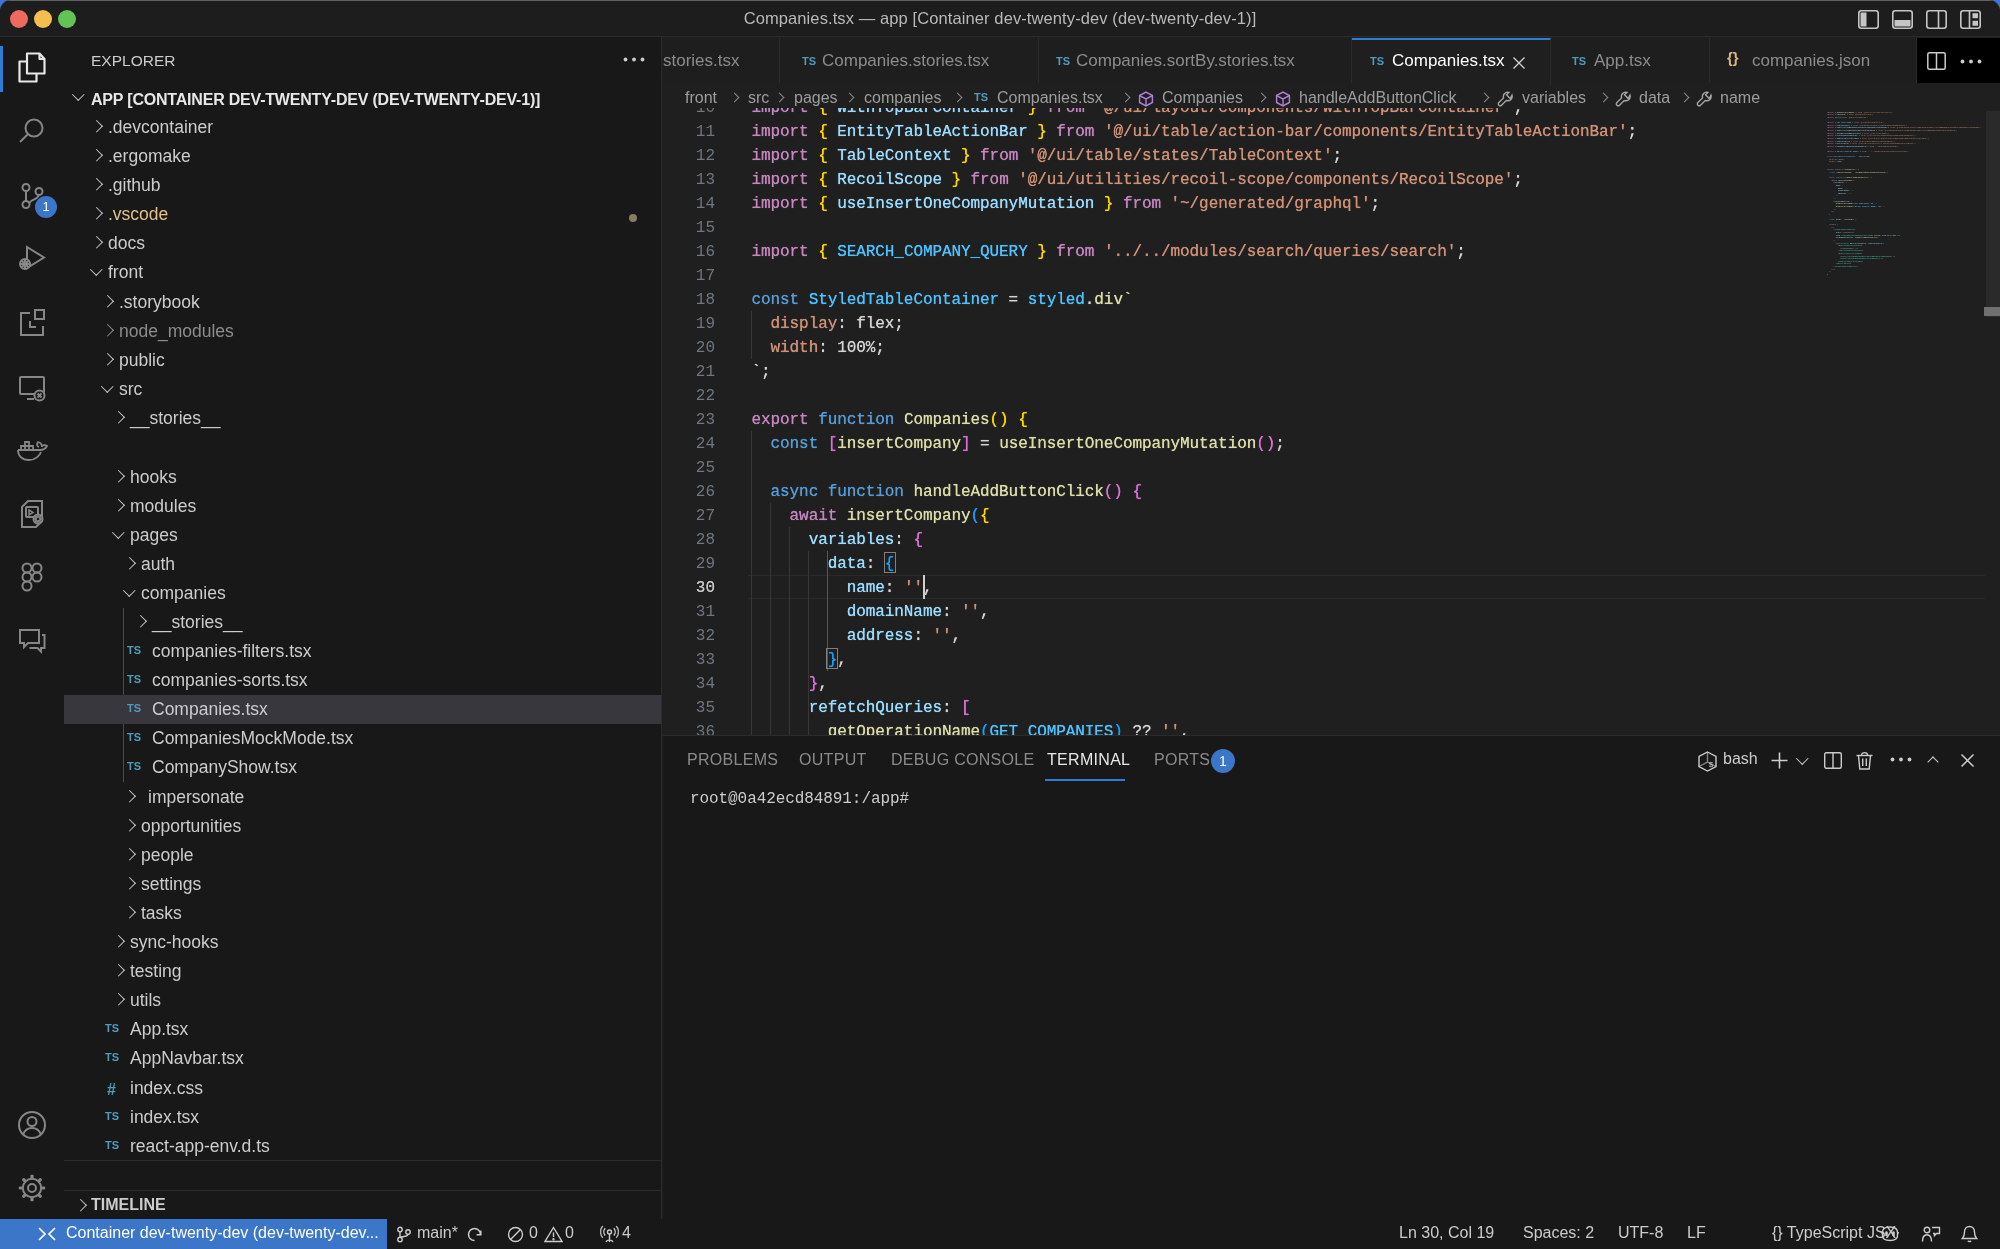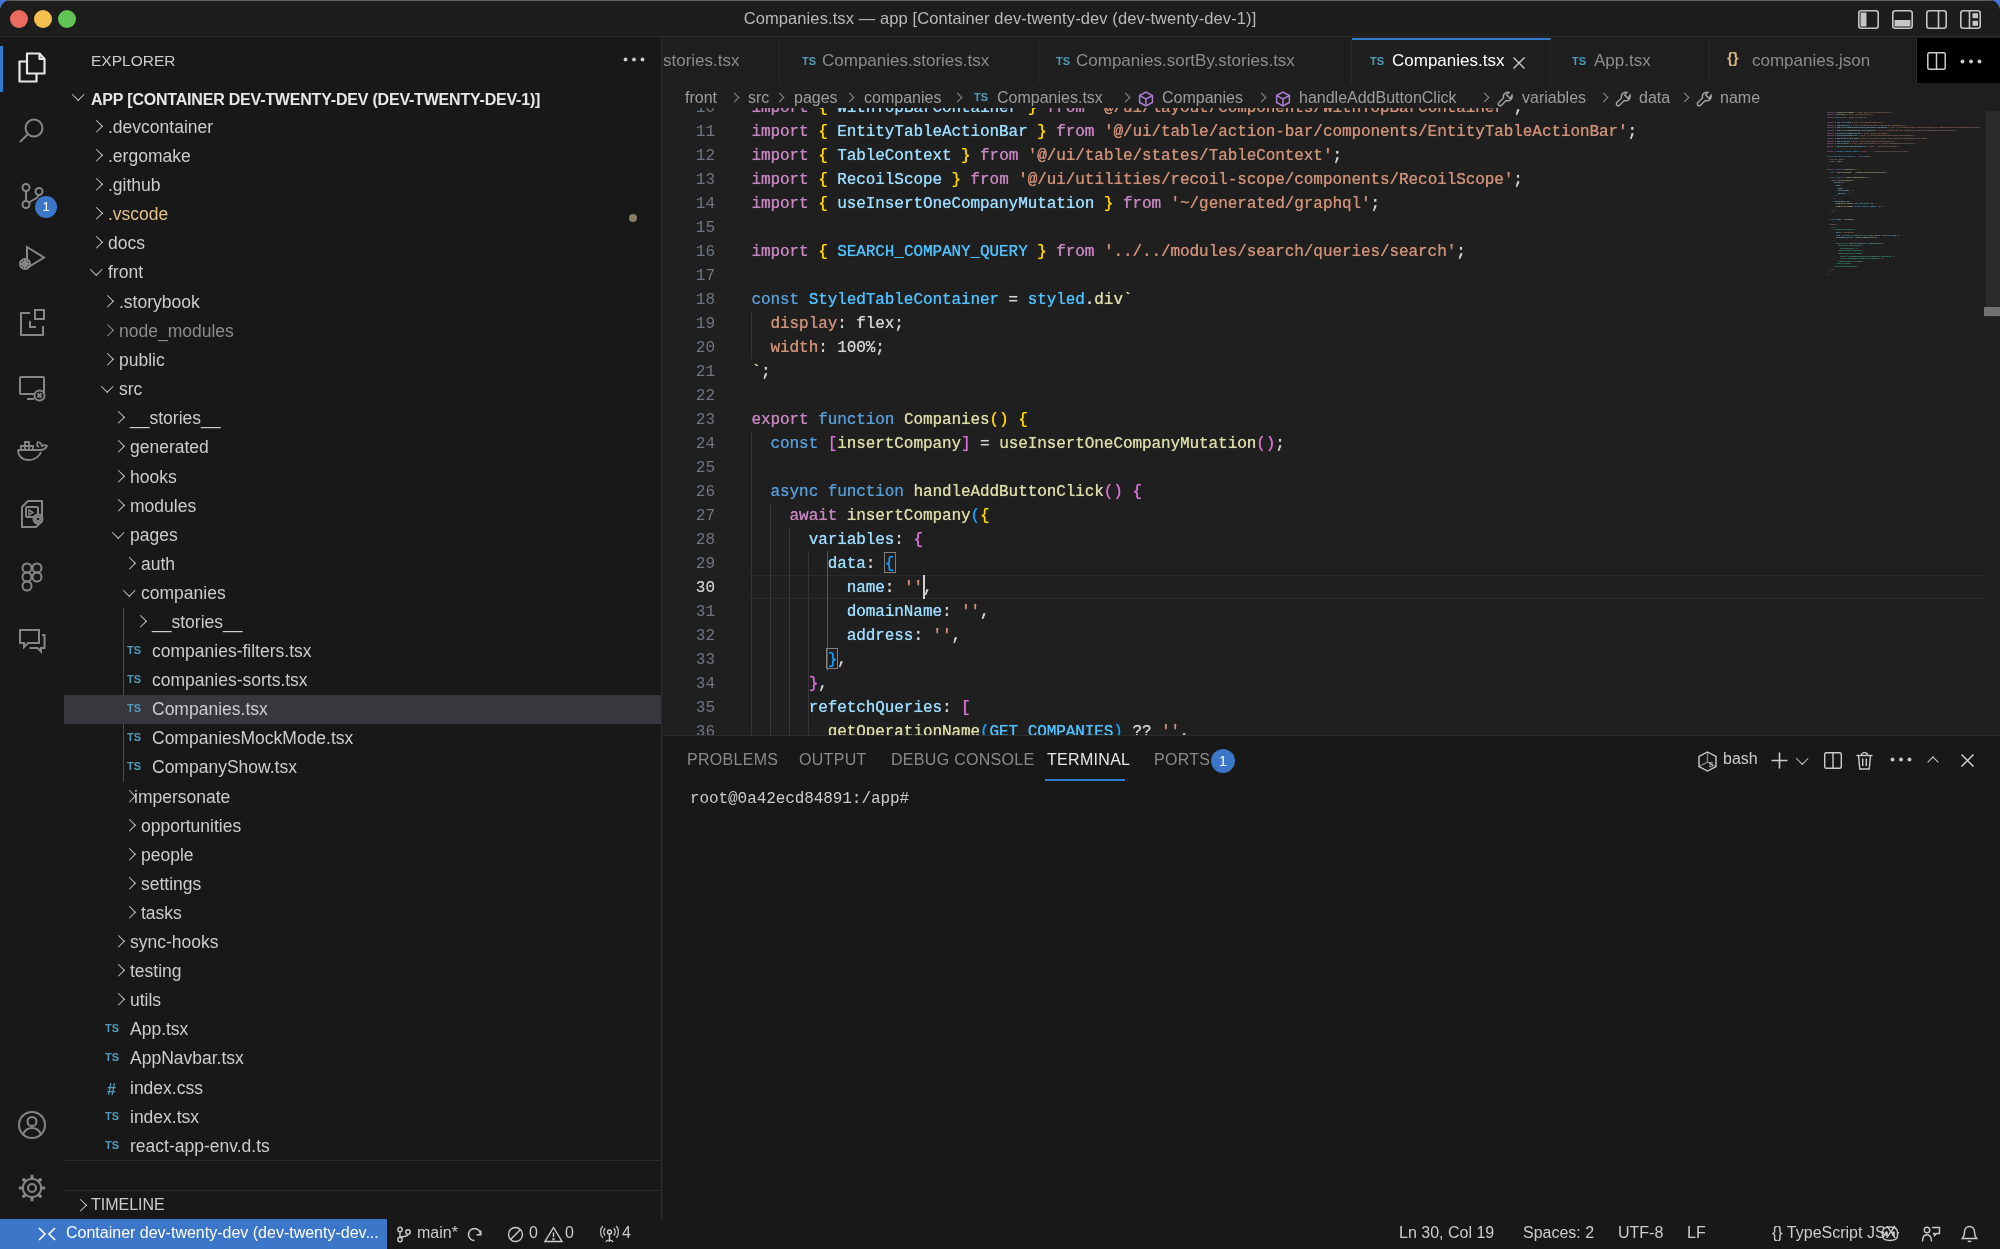--- a/index.html
+++ b/index.html
@@ -257,24 +257,20 @@
         <span class="nm" style="left:55px">public</span>
       </div>
     <div class="trow" style="top:337.5px">
         <span class="cd" style="left:39px"></span>
         <span class="nm" style="left:55px">src</span>
       </div>
     <div class="trow" style="top:366.5px">
         <span class="cr" style="left:50px"></span>
         <span class="nm" style="left:66px">__stories__</span>
       </div>
-    <div class="trow" style="top:395.5px">
-        <span class="cr" style="left:50px"></span>
-        <span class="nm" style="left:66px">generated</span>
-      </div>
     <div class="trow" style="top:425.5px">
         <span class="cr" style="left:50px"></span>
         <span class="nm" style="left:66px">hooks</span>
       </div>
     <div class="trow" style="top:454.5px">
         <span class="cr" style="left:50px"></span>
         <span class="nm" style="left:66px">modules</span>
       </div>
     <div class="trow" style="top:483.5px">
         <span class="cd" style="left:50px"></span>
@@ -308,21 +304,21 @@
     <div class="trow" style="top:686.5px">
         <span class="tsico" style="left:63px">TS</span>
         <span class="nm" style="left:88px">CompaniesMockMode.tsx</span>
       </div>
     <div class="trow" style="top:715.5px">
         <span class="tsico" style="left:63px">TS</span>
         <span class="nm" style="left:88px">CompanyShow.tsx</span>
       </div>
     <div class="trow" style="top:745.5px">
         <span class="cr" style="left:61px"></span>
-        <span class="nm" style="left:70px">impersonate</span>
+        <span class="nm" style="left:84px">impersonate</span>
       </div>
     <div class="trow" style="top:774.5px">
         <span class="cr" style="left:61px"></span>
         <span class="nm" style="left:77px">opportunities</span>
       </div>
     <div class="trow" style="top:803.5px">
         <span class="cr" style="left:61px"></span>
         <span class="nm" style="left:77px">people</span>
       </div>
     <div class="trow" style="top:832.5px">
@@ -360,21 +356,21 @@
     <div class="trow" style="top:1065.5px">
         <span class="tsico" style="left:41px">TS</span>
         <span class="nm" style="left:66px">index.tsx</span>
       </div>
     <div class="trow" style="top:1094.5px">
         <span class="tsico" style="left:41px">TS</span>
         <span class="nm" style="left:66px">react-app-env.d.ts</span>
       </div>
     <div class="abs" style="left:0;top:1123px;width:598px;height:1px;background:#2b2b2b;"></div>
     <div class="abs" style="left:0;top:1153px;width:598px;height:1px;background:#2b2b2b;"></div>
-    <div class="trow" style="top:1154.5px;font-weight:normal;font-size:16px;">
+    <div class="trow" style="top:1154.5px;font-weight:bold;font-size:16px;">
         <span class="cr" style="left:12px"></span>
         <span class="nm" style="left:27px">TIMELINE</span>
       </div>
   </div>
   <div class="abs" id="editorarea">
     <div class="abs" id="tabstrip">
       <div class="tab" style="left:0;width:117px;">
           <span class="lbl" style="left:0px">stories.tsx</span>
         </div>
       <div class="tab" style="left:117px;width:259px;">

